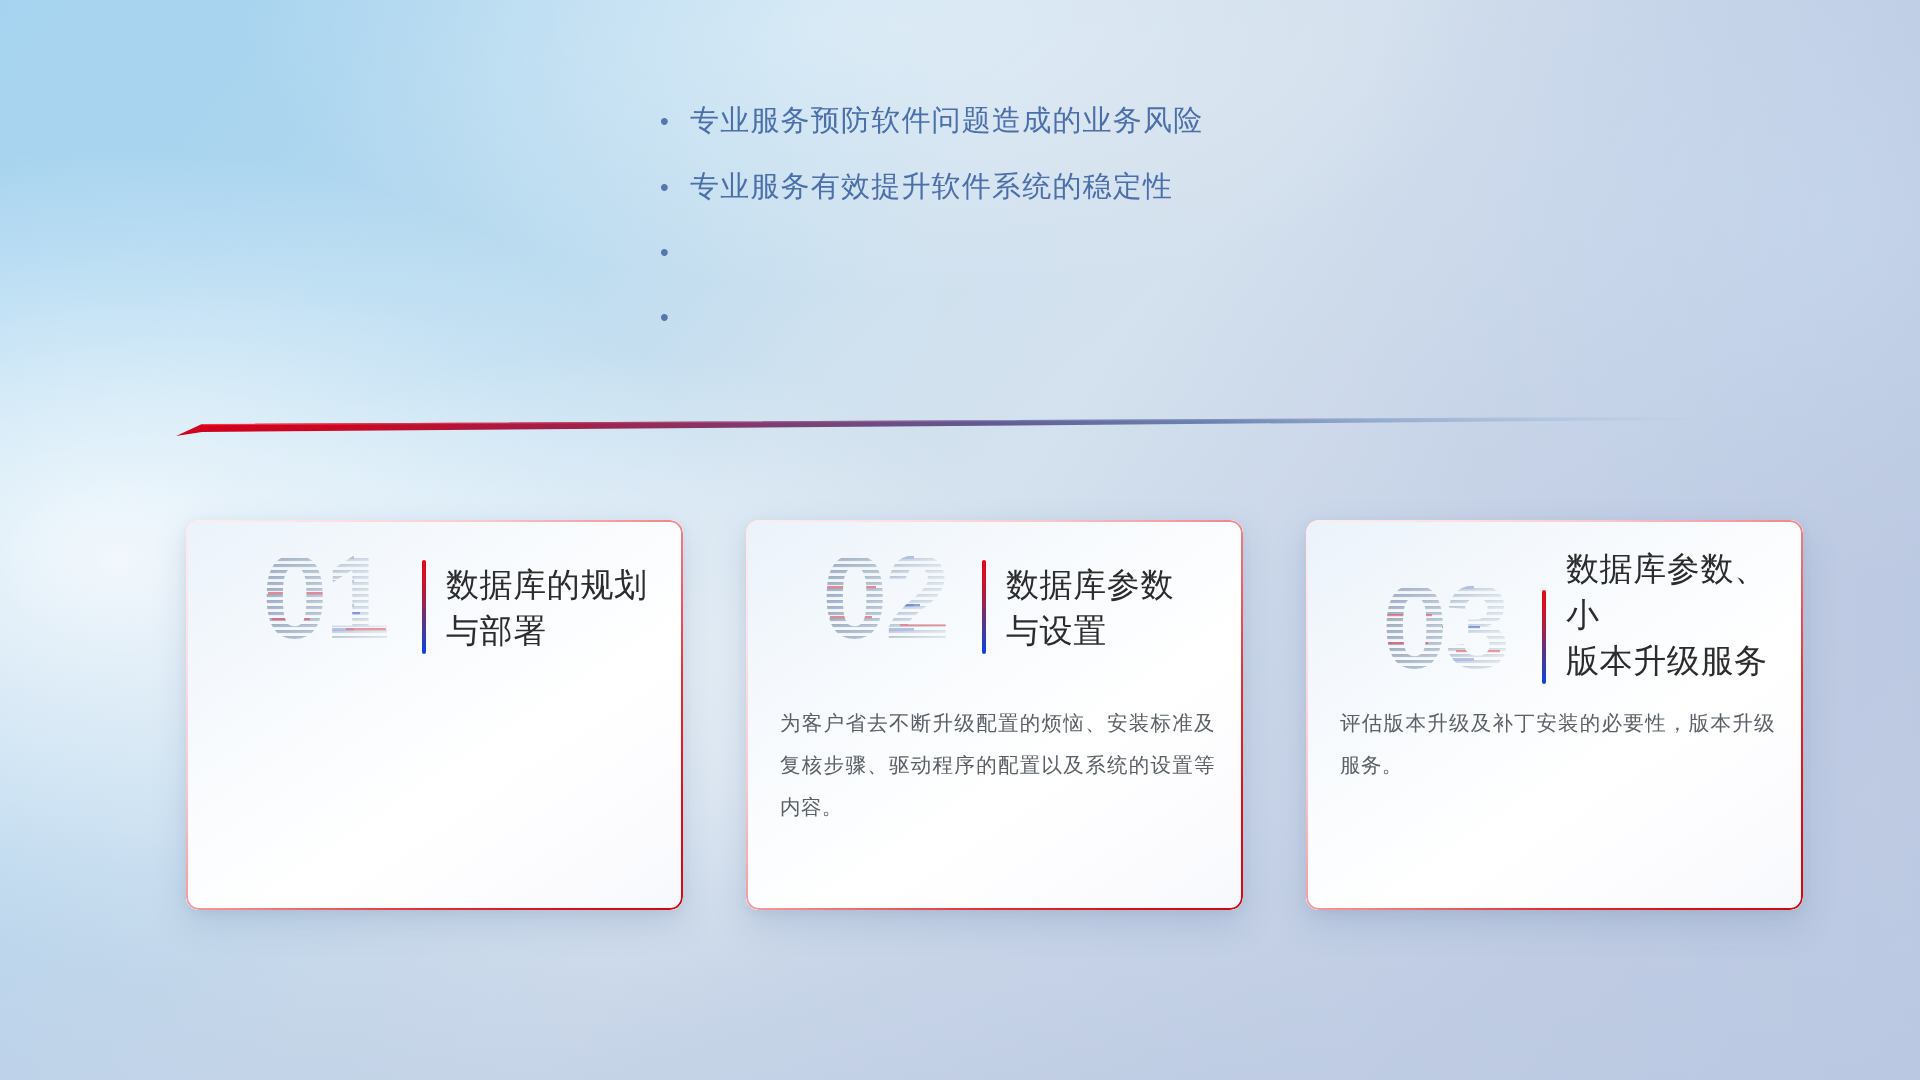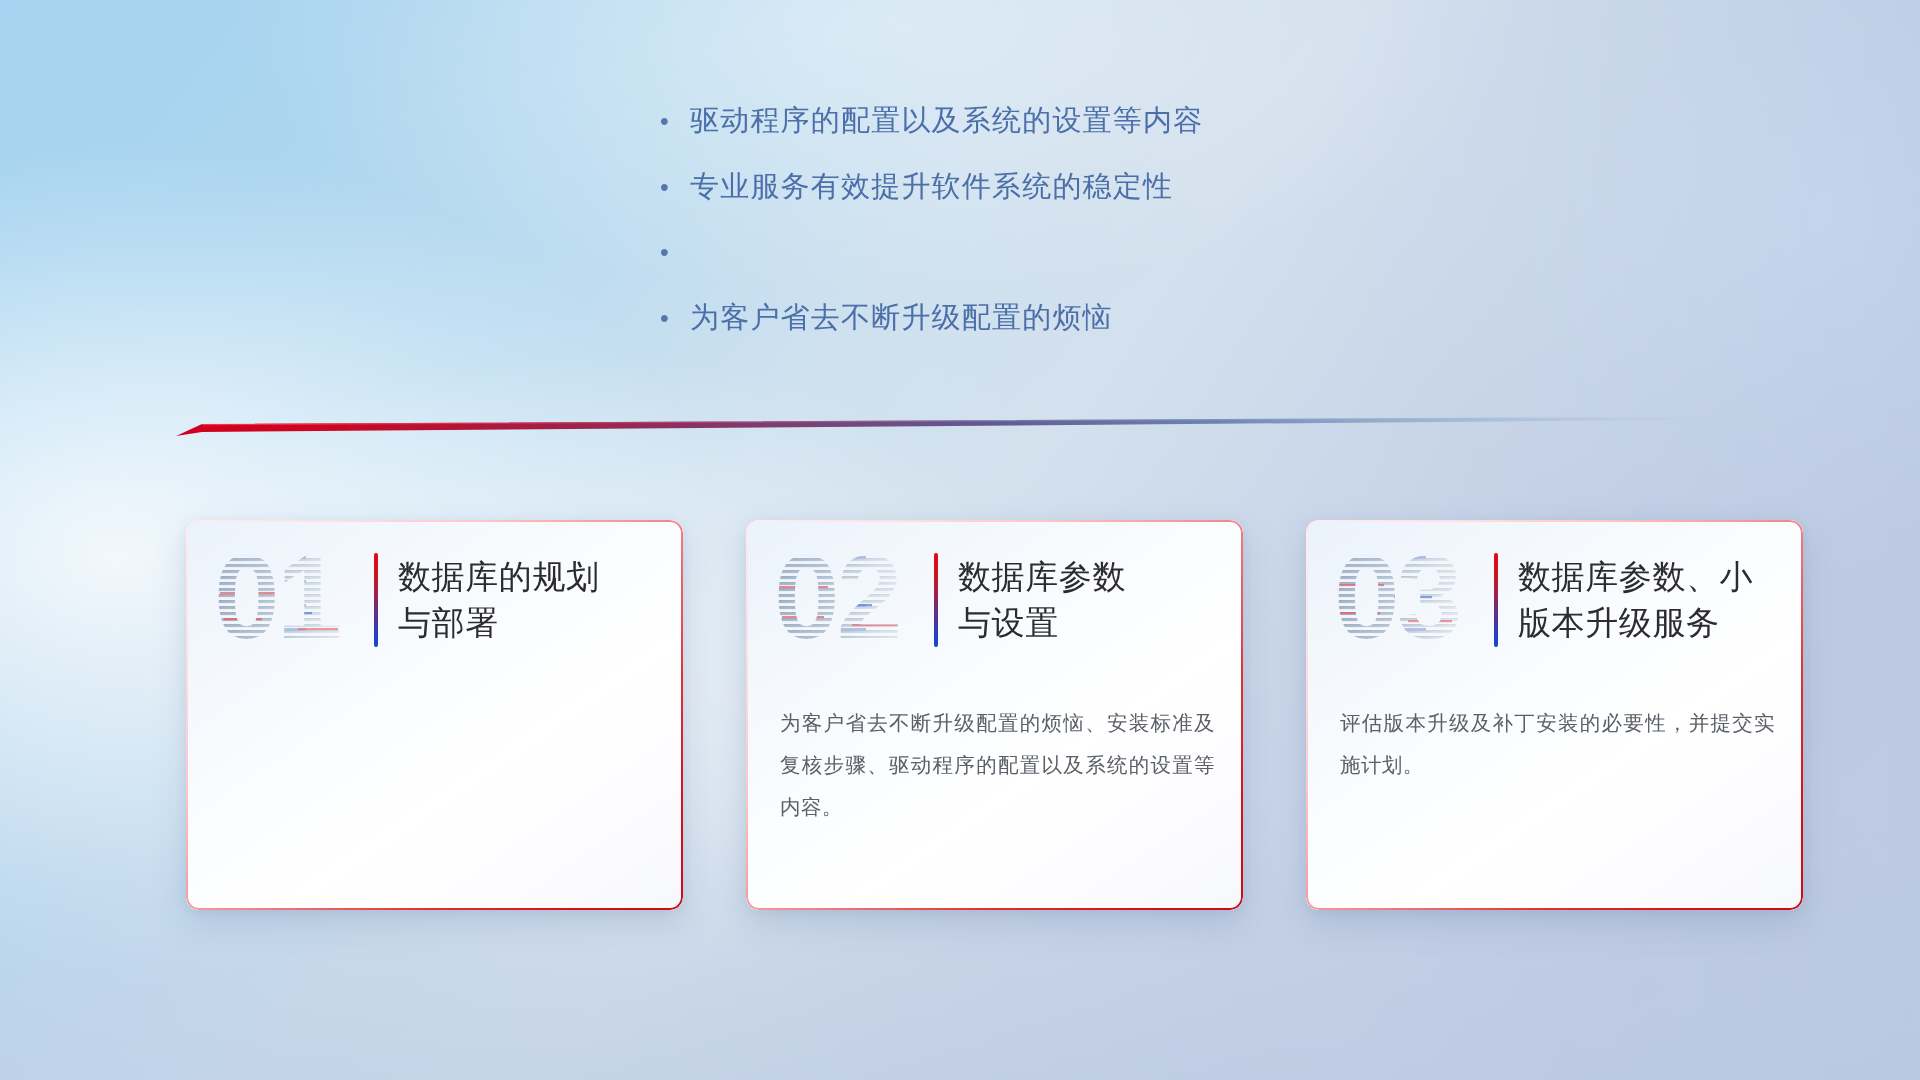--- a/index.html
+++ b/index.html
@@ -120,21 +120,21 @@
     -webkit-mask:linear-gradient(#000 0 0) content-box, linear-gradient(#000 0 0);
     -webkit-mask-composite:xor;
             mask:linear-gradient(#000 0 0) content-box, linear-gradient(#000 0 0);
             mask-composite:exclude;
     pointer-events:none;
   }
   .card-inner { position:relative; z-index:2; height:100%; }
 
   .card-head {
     position:absolute; left:0; top:26px; right:0;
-    display:flex; align-items:center;
+    display:flex; align-items:flex-end;padding-left:48px;
   }
   .num-wrap {
     position:relative;
     width:152px; height:108px;
     margin-left:28px;
     flex:0 0 152px;
   }
   .num-wrap svg { position:absolute; left:0; top:0; }
 
   .vbar {
@@ -166,32 +166,31 @@
 <div class="bg bg-glow-top"></div>
 <div class="bg bg-glow-tr"></div>
 <div class="bg bg-glow-left"></div>
 <div class="bg bg-glow-mid"></div>
 <div class="bg bg-haze-bottom"></div>
 <div class="bg bg-tint-right"></div>
 
 <div class="bullets">
   <div class="bullet">
     <span class="dot">•</span>
-    <span class="btxt">驱动程序的配置以及系统的设置等内容</span>
+    <span class="btxt">专业服务预防软件问题造成的业务风险</span>
   </div>
   <div class="bullet">
     <span class="dot">•</span>
     <span class="btxt">专业服务有效提升软件系统的稳定性</span>
   </div>
   <div class="bullet">
     <span class="dot">•</span>
   </div>
   <div class="bullet">
     <span class="dot">•</span>
-    <span class="btxt">为客户省去不断升级配置的烦恼</span>
   </div>
 </div>
 
 <div class="divider-wrap">
   <svg viewBox="0 0 1576 34" preserveAspectRatio="none">
     <defs>
       <linearGradient id="wedgeGrad" x1="0" y1="0" x2="1" y2="0">
         <stop offset="0" stop-color="#d1001d" stop-opacity="1"></stop>
         <stop offset="0.10" stop-color="#cc0621" stop-opacity="1"></stop>
         <stop offset="0.24" stop-color="#a31f48" stop-opacity="1"></stop>
@@ -308,17 +307,17 @@
               <rect x="6" y="66" width="40" height="2.2" fill="#e05a66"></rect>
               <rect x="60" y="50" width="38" height="2.2" fill="#5a7fd6"></rect>
               <rect x="74" y="74" width="44" height="2.2" fill="#e7707a"></rect>
             </g>
           </svg>
         </div>
         <div class="vbar"></div>
         <div class="card-title">数据库参数、小
 版本升级服务</div>
       </div>
-      <div class="card-body">评估版本升级及补丁安装的必要性，并提交实施计划。</div>
+      <div class="card-body">评估版本升级及补丁安装的必要性，版本升级服务。</div>
     </div>
   </div>
 
 </div>
 
 </body></html>

